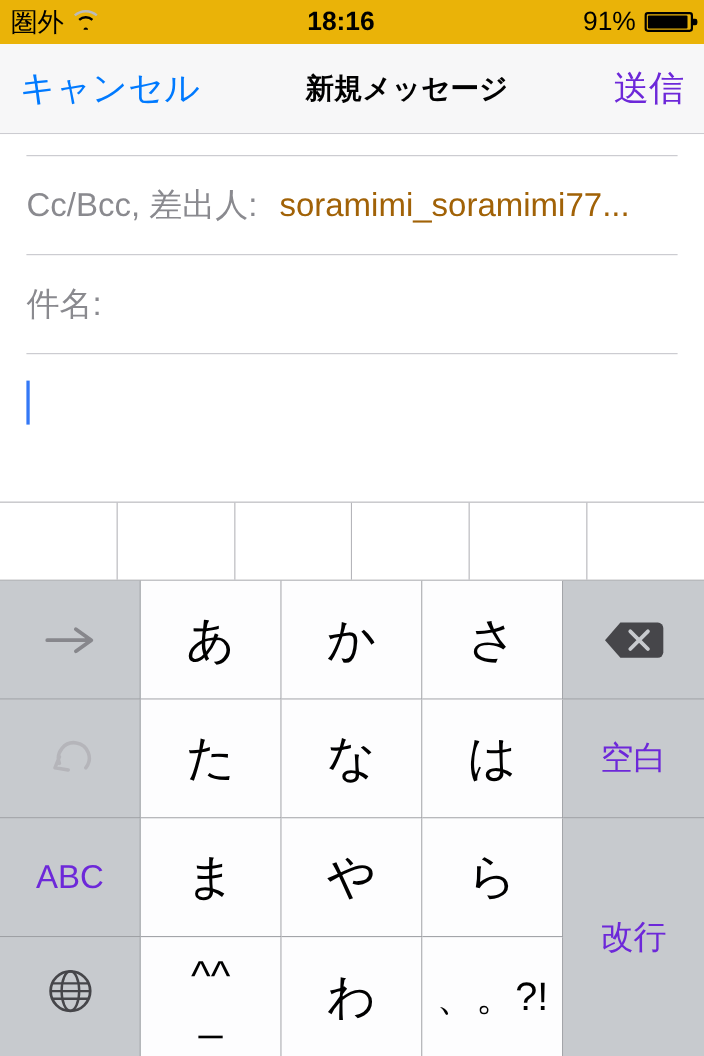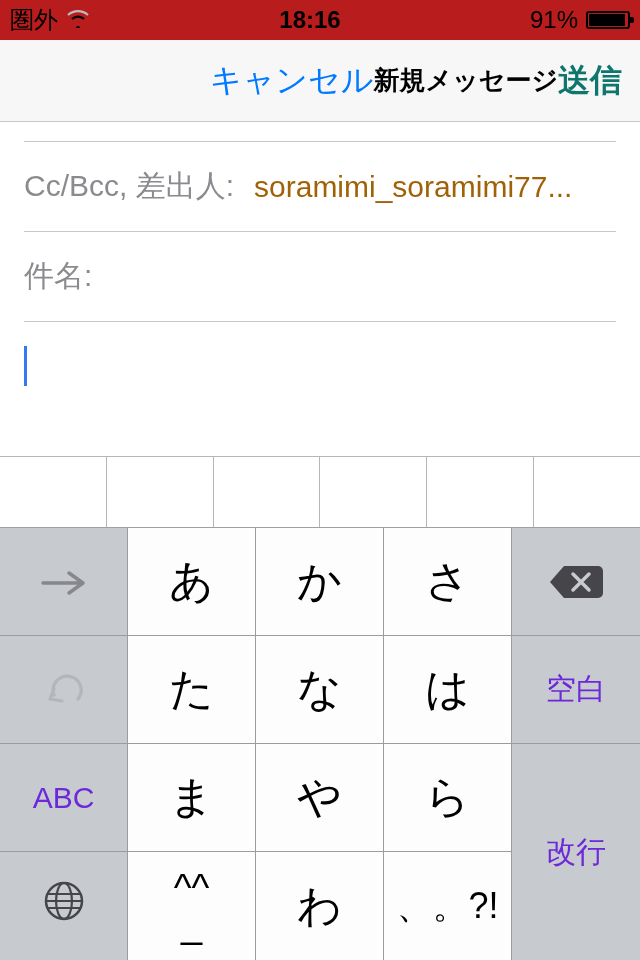--- a/index.html
+++ b/index.html
@@ -12,21 +12,21 @@
   }
   .screen {
     width: 640px;
     height: 960px;
     display: flex;
     flex-direction: column;
   }
   
   .status-bar {
     height: 40px;
-    background: #b91c1c;
+    background: #eab308;
     display: flex;
     align-items: center;
     justify-content: space-between;
     padding: 0 10px;
     font-size: 24px;
     color: #000;
   }
   .status-left, .status-right { display: flex; align-items: center; gap: 8px; }
   .status-center { font-weight: 600; }
   .battery {
@@ -55,38 +55,38 @@
     width: 90%;
     background: #000;
     border-radius: 1px;
   }
   
   .nav-bar {
     height: 82px;
     background: #f7f7f8;
     display: flex;
     align-items: center;
-    justify-content: flex-end;
+    justify-content: space-between;
     padding: 0 18px;
     border-bottom: 1px solid #c7c7cc;
   }
   .nav-cancel {
     color: #007aff;
     font-size: 32px;
     font-weight: 400;
   }
   .nav-title {
     font-size: 26px;
     font-weight: 700;
     color: #000;
   }
   .nav-send {
-    color: #0f766e;
+    color: #6d28d9;
     font-size: 32px;
-    font-weight: 700;
+    font-weight: 400;
   }
   
   .compose {
     flex: 1;
     background: #fff;
     padding: 0 24px;
     overflow: hidden;
   }
   .field {
     border-bottom: 1px solid #c7c7cc;

